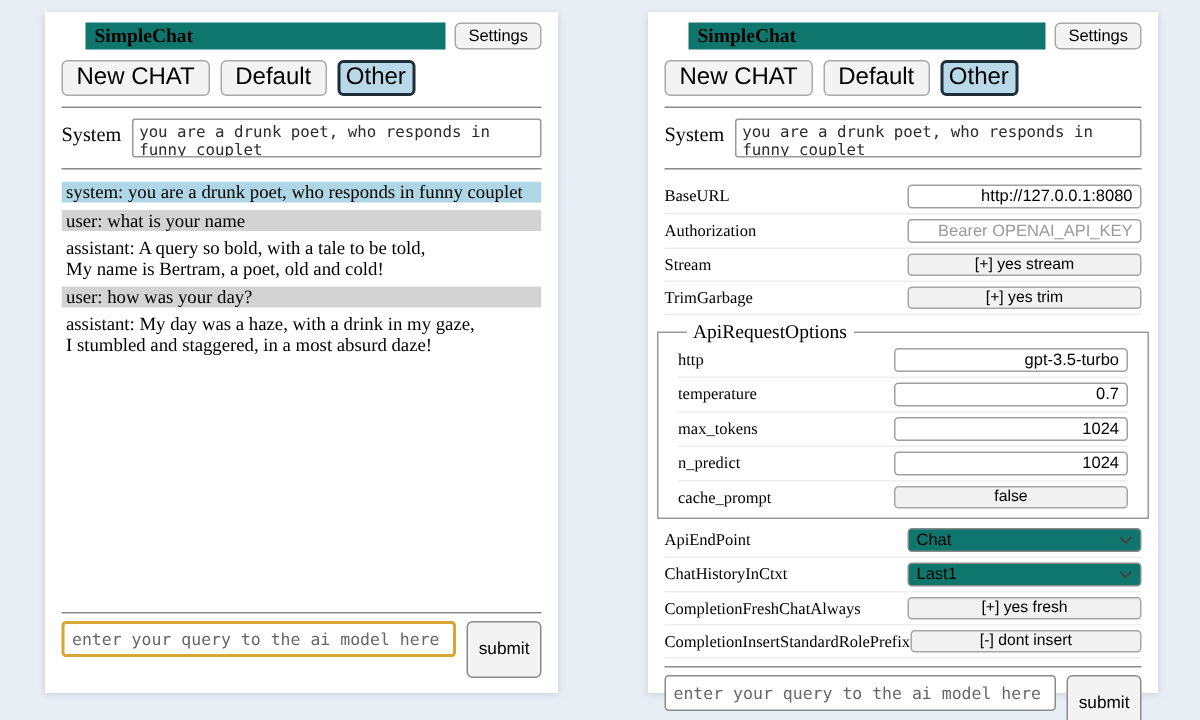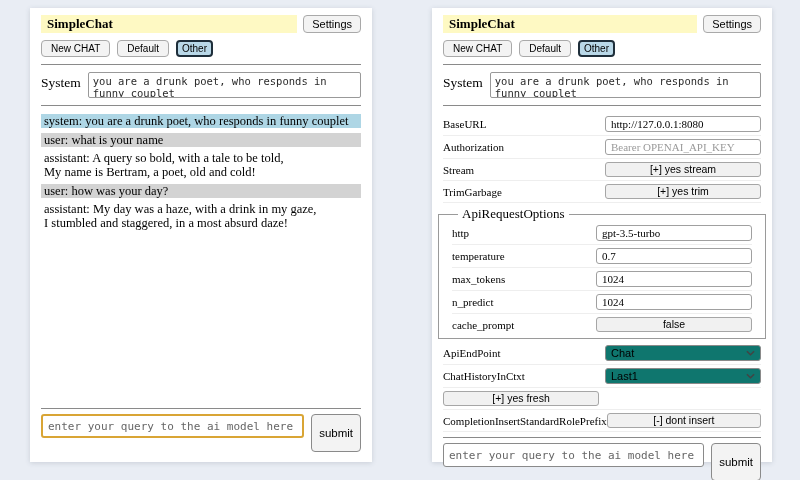--- a/index.html
+++ b/index.html
@@ -15,31 +15,32 @@
     box-shadow:0 1px 5px rgba(60,70,90,.18);
     padding:7px 11px 10px 11px;
     display:flex; flex-direction:column;
   }
   .panel-chat { left:30px; width:342px; }
   .panel-settings { left:432px; width:340px; }
 
   
   .header-row { display:flex; gap:6px; align-items:stretch; }
   .titlebar {
-    flex:1; background:#fef9c3; color:#000;
+    flex:1; background:#0f766e; color:#000;
     font-weight:bold; font-size:13px; line-height:14px;
     padding:2px 6px;
+    margin-left:16px;
   }
   button {
     font-family:"Liberation Sans", sans-serif; color:#000;
     background:#f3f3f3; border:1px solid #a9a9a9; border-radius:4px;
     font-size:11px; padding:1px 8px; cursor:pointer;
   }
   .sessions-row { margin-top:7px; display:flex; gap:7px; }
-  .session-btn { font-size:10px; padding:2px 9px; }
+  .session-btn { font-size:16px; padding:2px 9px; }
   .session-btn.active { background:#b9d8e8; border:2px solid #1e2e3a; padding:1px 4px; }
 
   hr.main { border:none; border-top:1px solid #8a8a8a; margin:7px 0 6px 0; width:100%; }
 
   
   .system-row { display:flex; gap:7px; align-items:flex-start; margin-top:1px; }
   .system-label { font-size:13.5px; padding-top:3px; }
   .system-textarea {
     flex:1; height:26px; resize:none;
     font-family:"DejaVu Sans Mono","Liberation Mono",monospace;
@@ -74,23 +75,23 @@
 
   
   .settings-list { margin-top:1px; }
   .srow {
     display:flex; align-items:center; justify-content:space-between;
     padding:3px 0 3px 0; border-bottom:1px solid #eeeeee; min-height:21px;
   }
   .slabel { font-size:11px; }
   .sinput {
     width:156px; height:16px;
-    font-family:Liberation Serif, serif; font-size:11px; color:#000;
+    font-family:Liberation Sans, sans-serif; font-size:11px; color:#000;
     border:1px solid #a0a0a0; border-radius:3px; padding:1px 5px;
-    background:#fff; outline:none;
+    background:#fff; outline:none;text-align:right;
   }
   .sinput::placeholder { color:#9a9a9a; opacity:1; }
   .sbtn {
     width:156px; height:15px; font-size:10.5px; line-height:11px;
     background:#f1f1f1; border:1px solid #a6a6a6; border-radius:3px; padding:0;
   }
   .sselect {
     width:156px; height:16px; background:#0f766e;
     border:1px solid #8a8a8a; border-radius:3px;
     display:flex; align-items:center; justify-content:space-between;
@@ -240,20 +241,21 @@
         <span>Last1</span>
         <span class="chev">
           <svg width="9" height="6" viewBox="0 0 10 6">
               <path d="M1 1l4 4 4-4" fill="none" stroke="#444" stroke-width="1.6"></path>
             </svg>
         </span>
       </div>
     </div>
 
     <div class="srow">
+      <span class="slabel">CompletionFreshChatAlways</span>
       <button class="sbtn">[+] yes fresh</button>
     </div>
 
     <div class="srow">
       <span class="slabel">CompletionInsertStandardRolePrefix</span>
       <button class="sbtn">[-] dont insert</button>
     </div>
 
   </div>
 

